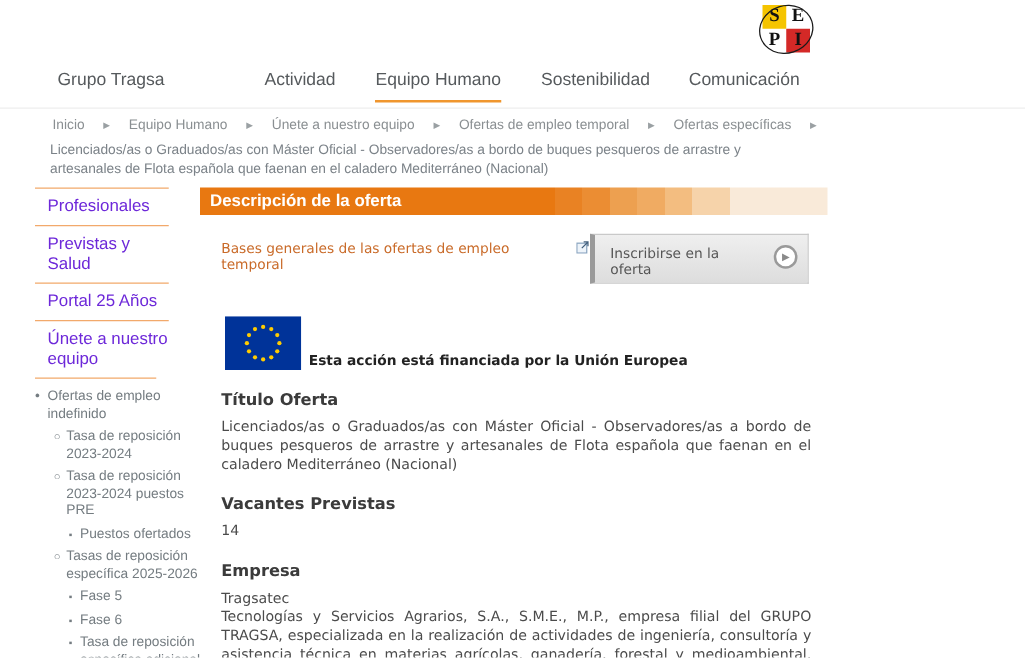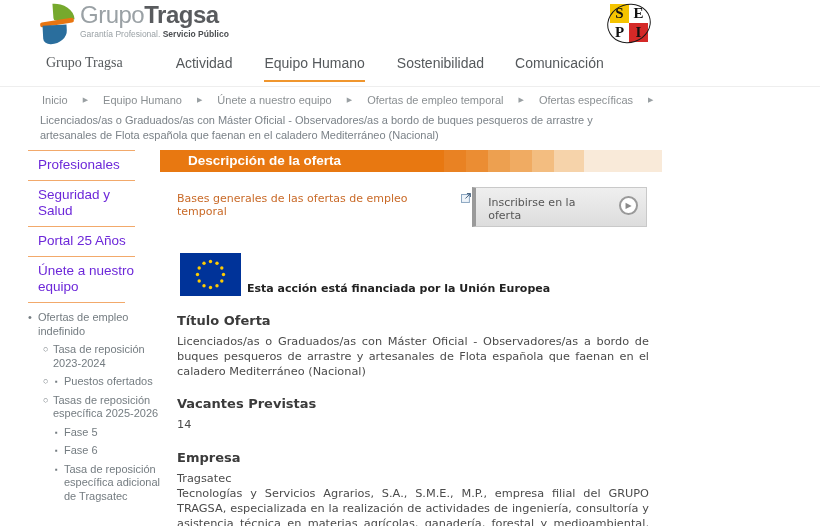--- a/index.html
+++ b/index.html
@@ -26,21 +26,21 @@
   .sepi{position:absolute;left:607px;top:3px;width:44px;height:40px;cursor:pointer;}
   .sepi-grid{display:grid;grid-template-columns:19px 19px;grid-template-rows:19px 19px;
     width:38px;margin:1px 0 0 3px;font-family:"Liberation Serif",serif;font-weight:700;
     font-size:15px;line-height:19px;text-align:center;color:#111;}
   .sepi-s{background:#f5c400;}
   .sepi-i{background:#d42927;}
   .sepi-oval{position:absolute;left:0;top:1px;width:42px;height:37px;border:1.6px solid #1a1a1a;
     border-radius:50%;transform:rotate(-18deg);}
   .nav{position:absolute;left:46px;top:55px;display:flex;font-size:14px;color:#55595c;}
   .nav-item{padding-bottom:9px;cursor:pointer;}
-  .nav-item:nth-child(1){margin-right:53px;font-family:Liberation Serif, serif;}
+  .nav-item:nth-child(1){margin-right:80px;}
   .nav-item:nth-child(2){margin-right:32px;}
   .nav-item:nth-child(3){margin-right:32px;}
   .nav-item:nth-child(4){margin-right:31px;}
   .nav-item.active{border-bottom:2px solid #f0962e;}
   
   .breadcrumb{margin:7px 0 0 42px;display:flex;align-items:center;font-size:11px;color:#8a8f92;}
   .crumb{cursor:pointer;}
   .crumb-sep{font-size:7px;color:#9aa0a3;margin:0 15px;}
   .page-title{margin:7px 0 0 40px;width:604px;font-size:11px;line-height:14.5px;color:#7b8288;}
   
@@ -52,21 +52,21 @@
   .tree-item{position:relative;font-size:11px;line-height:13.5px;color:#747c81;
     margin-bottom:5px;cursor:pointer;}
   .tree-item .blt{position:absolute;left:0;top:0;}
   .lvl1{margin-left:28px;padding-left:10px;}
   .lvl2{margin-left:43px;padding-left:10px;}
   .lvl2 .blt{font-size:9px;}
   .lvl3{margin-left:55px;padding-left:9px;}
   .lvl3 .blt{font-size:8px;}
   
   .main{width:502px;flex:none;}
-  .banner{height:22px;line-height:22px;padding-left:28px;color:#fff;font-weight:700;
+  .banner{height:22px;line-height:22px;padding-left:8px;color:#fff;font-weight:700;
     font-size:13.5px;
     background:linear-gradient(90deg,
       #e87811 0,#e87811 284px,#e98223 284px,#e98223 306px,#eb8d33 306px,#eb8d33 328px,
       #eda050 328px,#eda050 350px,#f0ab62 350px,#f0ab62 372px,#f3bd80 372px,#f3bd80 394px,
       #f6d3aa 394px,#f6d3aa 424px,#f9ead9 424px,#f9ead9 100%);}
   .toolbar{display:flex;justify-content:space-between;align-items:flex-start;
     margin-top:15px;padding-left:17px;}
   .bases-link{font-family:"DejaVu Sans",sans-serif;font-size:11px;color:#c96a28;
     cursor:pointer;display:flex;align-items:flex-start;gap:4px;margin-top:5px;}
   .ext-icon{display:inline-block;width:11px;height:11px;}
@@ -82,35 +82,20 @@
     color:#222;margin-bottom:1px;}
   .sections{margin-left:17px;width:472px;font-family:"DejaVu Sans",sans-serif;}
   .sections h3{font-size:13px;color:#3b3b3b;margin:17px 0 7px 0;font-weight:700;}
   .sections p{font-size:11.3px;line-height:14.8px;color:#4b4b4b;margin:0;text-align:justify;}
   .sections p.short{text-align:left;}
 </style>
 </head>
 <body>
 
 <div class="header">
-  <div class="logo">
-    <span class="mark">
-      <span class="mark-green"></span>
-      <span class="mark-orange"></span>
-      <span class="mark-blue"></span>
-    </span>
-    <span class="logo-txt">
-      <span class="logo-name">
-        <span class="logo-grupo">Grupo</span><span class="logo-tragsa">Tragsa</span>
-      </span>
-      <span class="logo-tag">
-        <span>Garantía Profesional. </span><b>Servicio Público</b>
-      </span>
-    </span>
-  </div>
 
   <div class="sepi">
     <div class="sepi-grid">
       <span class="sepi-s">S</span>
       <span class="sepi-e">E</span>
       <span class="sepi-p">P</span>
       <span class="sepi-i">I</span>
     </div>
     <div class="sepi-oval"></div>
   </div>
@@ -136,33 +121,33 @@
   <span class="crumb">Ofertas específicas</span>
   <span class="crumb-sep">▶</span>
 </div>
 
 <div class="page-title">Licenciados/as o Graduados/as con Máster Oficial - Observadores/as a bordo de buques pesqueros de arrastre y artesanales de Flota española que faenan en el caladero Mediterráneo (Nacional)</div>
 
 <div class="layout">
 
   <div class="sidebar">
     <div class="side-item">Profesionales</div>
-    <div class="side-item">Seguridad y Salud</div>
+    <div class="side-item">Previstas y Salud</div>
     <div class="side-item">Portal 25 Años</div>
     <div class="side-item">Únete a nuestro equipo</div>
     <div class="side-endline"></div>
 
     <div class="tree-item lvl1">
       <span class="blt">•</span><span>Ofertas de empleo indefinido</span>
     </div>
     <div class="tree-item lvl2">
       <span class="blt">○</span><span>Tasa de reposición 2023-2024</span>
     </div>
     <div class="tree-item lvl2">
-      <span class="blt">○</span>
+      <span class="blt">○</span><span>Tasa de reposición 2023-2024 puestos PRE</span>
     </div>
     <div class="tree-item lvl3">
       <span class="blt">▪</span><span>Puestos ofertados</span>
     </div>
     <div class="tree-item lvl2">
       <span class="blt">○</span><span>Tasas de reposición específica 2025-2026</span>
     </div>
     <div class="tree-item lvl3">
       <span class="blt">▪</span><span>Fase 5</span>
     </div>

